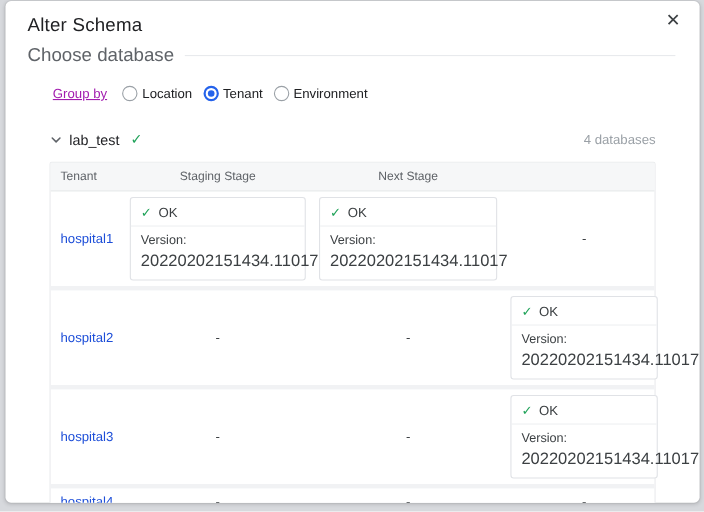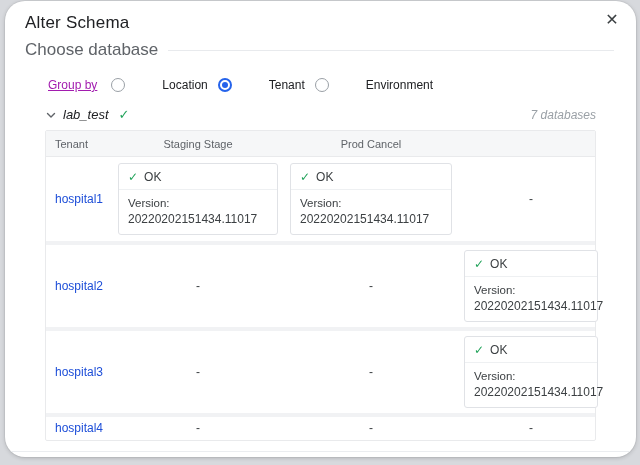--- a/index.html
+++ b/index.html
@@ -7,55 +7,55 @@
   body {
     background: #d7d9dd;
     font-family: "Liberation Sans", "DejaVu Sans", sans-serif;
     color: #202124;
     position: relative;
   }
   .modal {
     position: absolute;
     left: 5px; right: 4px; top: 1px; bottom: 8px;
     background: #ffffff;
-    border-radius: 20px;
+    border-radius: 5px;
     box-shadow: 0 1px 4px rgba(0,0,0,0.18), 0 0 0 1px rgba(0,0,0,0.04);
     overflow: hidden;
   }
   
   .modal-header { padding: 12px 20px 0 20px; position: relative; }
   .modal-title { font-size: 17px; font-weight: 500; color: #202124; letter-spacing: .2px; }
   .subtitle-row { display: flex; align-items: center; margin-top: 7px; }
   .modal-subtitle { font-size: 17px; color: #5f6368; white-space: nowrap; }
   .subtitle-rule { flex: 1; height: 1px; background: #e8eaed; margin-left: 10px; margin-right: 2px; }
   .close-btn {
     position: absolute; top: 6px; right: 12px;
     width: 24px; height: 24px;
     display: flex; align-items: center; justify-content: center;
     font-size: 16px; color: #3c4043; cursor: pointer; border: none; background: transparent;
   }
   
   .groupby-row { display: flex; align-items: center; padding: 18px 0 0 43px; font-size: 12px; }
   .groupby-label { margin-right: 14px; color: #a21caf; text-decoration: underline; }
-  .radio-option { display: flex; align-items: flex-end; margin-right: 10px; cursor: pointer; gap: 33px; }
+  .radio-option { display: flex; align-items: flex-end; margin-right: 10px; cursor: pointer; }
   .radio-circle {
     width: 14px; height: 14px; border-radius: 50%;
     border: 1.5px solid #9aa0a6; background: #fff;
     margin-right: 4px; position: relative; flex: 0 0 auto;
   }
   .radio-circle.checked { border: 2px solid #2563eb; }
   .radio-circle.checked::after {
     content: ""; position: absolute; left: 50%; top: 50%;
     width: 6px; height: 6px; border-radius: 50%; background: #2563eb;
     transform: translate(-50%, -50%);
   }
   
   .group-header-row {
     display: flex; align-items: center;
-    padding: 15px 0 0 0; margin: 0 40px; font-style: italic;
+    padding: 15px 0 0 0; margin: 12px 40px;
   }
   .chevron { width: 12px; height: 12px; margin-right: 6px; display: inline-flex; }
   .group-name { font-size: 13px; color: #202124; }
   .group-check { color: #21a35a; font-size: 13px; margin-left: 10px; font-weight: bold; }
   .db-count { margin-left: auto; font-size: 12px; color: #9aa0a6; }
   
   .db-table {
     margin: 8px 40px 0 40px;
     border: 1px solid #e9eaec;
     border-radius: 2px;
@@ -77,21 +77,21 @@
     margin: 5px 6px;
   }
   .status-card .sc-status {
     display: flex; align-items: center;
     font-size: 12px; color: #3c4043;
     padding: 6px 9px 5px 9px;
     border-bottom: 1px solid #eef0f2;
   }
   .sc-check { color: #21a35a; font-weight: bold; margin-right: 6px; font-size: 12px; }
   .sc-version { padding: 5px 9px 6px 9px; font-size: 11.5px; color: #3c4043; line-height: 1.4; }
-  .sc-version .ver-num { font-size: 12px; margin-top: 35px; }
+  .sc-version .ver-num { font-size: 15px; margin-top: 35px; }
   
   .footer-rule { height: 1px; background: #ebedf0; margin-top: 10px; }
   .modal-footer {
     display: flex; justify-content: flex-end; align-items: center;
     padding: 13px 30px 0 0; gap: 9px;
   }
   .btn {
     font-family: "Liberation Sans", sans-serif;
     font-size: 12.5px; border-radius: 6px; cursor: pointer;
     height: 29px; padding: 0 14px;
@@ -130,28 +130,28 @@
   </div>
 
   <div class="group-header-row">
     <span class="chevron">
       <svg width="12" height="12" viewBox="0 0 12 12">
           <polyline points="2.5,4.5 6,8 9.5,4.5" fill="none" stroke="#5f6368" stroke-width="1.4" stroke-linecap="round" stroke-linejoin="round"></polyline>
         </svg>
     </span>
     <span class="group-name">lab_test</span>
     <span class="group-check">✓</span>
-    <span class="db-count">7 databases</span>
+    <span class="db-count">4 databases</span>
   </div>
 
   <div class="db-table">
     <div class="t-grid t-head">
       <div class="th first">Tenant</div>
       <div class="th">Staging Stage</div>
-      <div class="th">Prod Cancel</div>
+      <div class="th">Next Stage</div>
     </div>
 
     <div class="t-grid t-row first h-tall">
       <div class="td-tenant">hospital1</div>
       <div>
         <div class="status-card">
           <div class="sc-status">
             <span class="sc-check">✓</span>
             <span>OK</span>
           </div>

